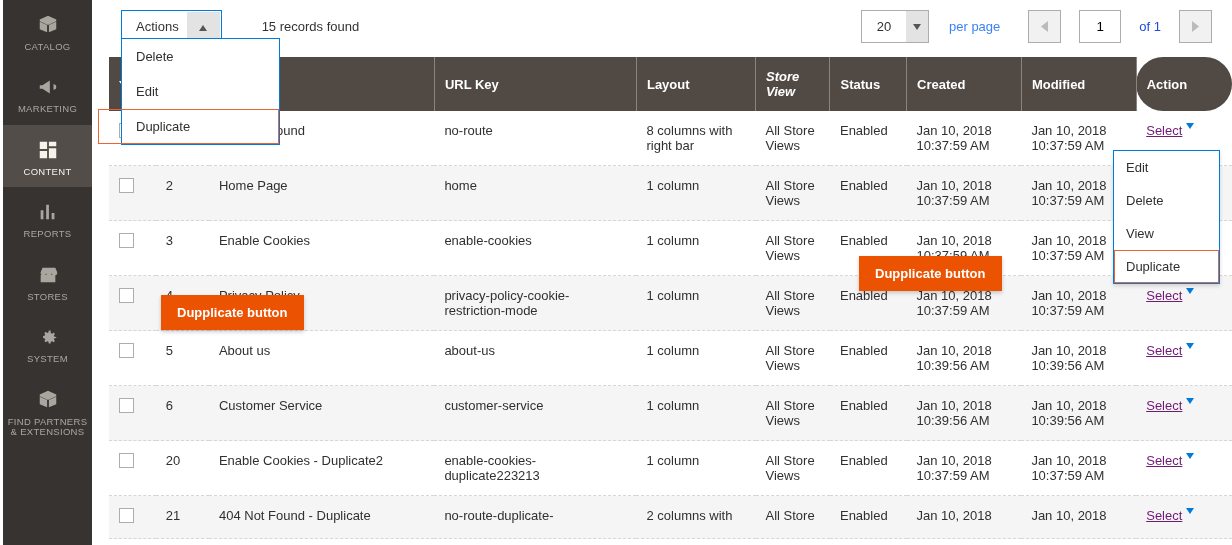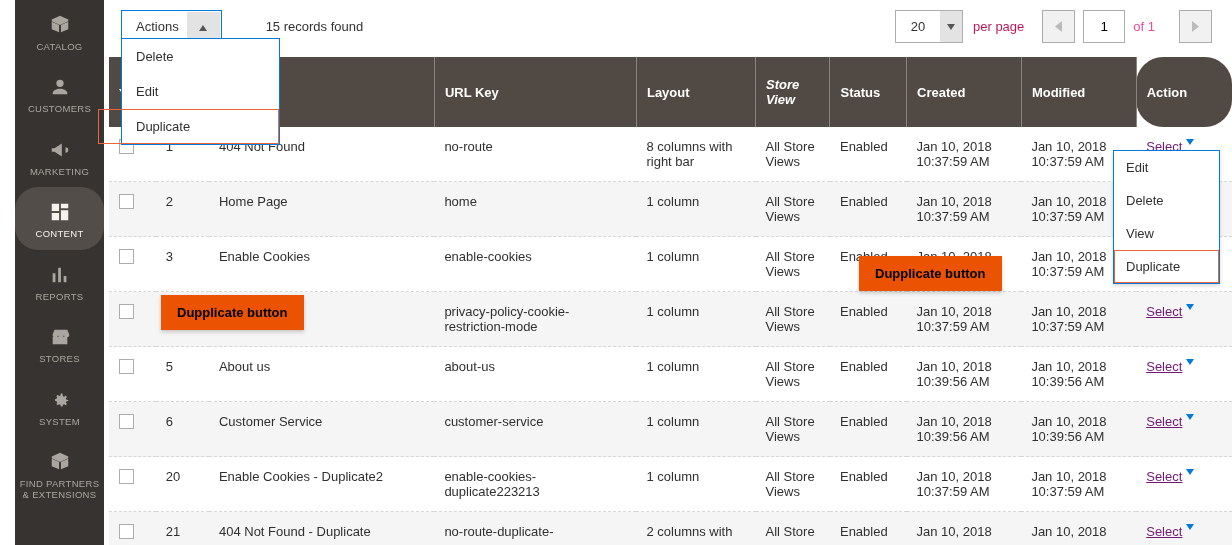--- a/index.html
+++ b/index.html
@@ -1,87 +1,79 @@
 <!DOCTYPE html>
 <html><head>
 <meta charset="utf-8">
 <style>
 * { box-sizing: border-box; margin: 0; padding: 0; }
 body { font-family: "Helvetica Neue", Arial, sans-serif; font-size: 13px; color: #303030; background: #fff; overflow: hidden; width: 1232px; height: 545px; position: relative; }
 
 
-.sidebar { position: absolute; left: 15px; top: 0; width: 89px; height: 545px; background: #373330; display: flex; flex-direction: column; }
+.sidebar { position: absolute; left: 3px; top: 0; width: 89px; height: 545px; background: #373330; display: flex; flex-direction: column; }
 .sidebar-item { display: flex; flex-direction: column; align-items: center; justify-content: center; padding: 12px 4px 10px; color: #aaa69f; cursor: pointer; text-align: center; }
-.sidebar-item.active { background: #524d49; color: #f7f3eb; border-radius: 23px; }
+.sidebar-item.active { background: #524d49; color: #f7f3eb; }
 .sidebar-item .icon { width: 26px; height: 26px; margin-bottom: 4px; fill: currentColor; display:flex; align-items:center; justify-content:center; }
 .sidebar-label { font-size: 9.5px; letter-spacing: 0.3px; text-transform: uppercase; line-height: 1.1; }
 
 
 .main { position: absolute; left: 89px; right: 0; top: 0; bottom: 0; }
 
 
-.toolbar { display: flex; align-items: center; padding: 10px 20px 14px 32px; }
+.toolbar { display: flex; align-items: center; padding: 10px 20px 14px 32px; gap: 10px; }
 .actions-btn { position: relative; border: 1px solid #adadad; background: #fff; height: 33px; display: flex; align-items: center; cursor: pointer; }
 .actions-txt { padding: 0 42px 0 14px; color: #333; }
 .actions-car { width: 33px; height: 31px; background: #e3e3e3; display:flex; align-items:center; justify-content:center; position:absolute; right:1px; top:1px;}
-.records { margin-left: 44px; color: #333; }
+.records { margin-left: 30px; color: #333; }
 .spacer { flex: 1; }
 .perpage-input { border: 1px solid #adadad; height: 33px; display:flex; align-items:center; }
 .perpage-val { width: 44px; text-align: center; }
 .perpage-car { width: 22px; height: 31px; background: #e3e3e3; display:flex; align-items:center; justify-content:center;}
-.perpage-lbl { margin: 0 18px 0 10px; color: #be185d; }
+.perpage-lbl { margin: 0 18px 0 10px; color: #3b82f6; }
 .pg-btn { width: 33px; height: 33px; border: 1px solid #adadad; background: #f1f1f1; display:flex; align-items:center; justify-content:center; cursor:pointer; }
 .pg-input { width: 42px; height: 33px; border: 1px solid #adadad; text-align: center; margin: 0 8px; }
-.pg-of { color: #ec4899; margin-right:24px;}
+.pg-of { color: #1d4ed8; margin-right:8px;}
 
 
 .tbl { width: calc(100% - 20px); border-collapse: collapse; margin-left: 20px; }
-.tbl th { background: #514943; color: #fff; font-weight: 600; text-align: left; padding: 20px 10px; font-size: 13px; border-right: 1px solid #8a837f; margin-left: 48px;}
+.tbl th { background: #514943; color: #fff; font-weight: 600; text-align: left; padding: 12px 10px; font-size: 13px; border-right: 1px solid #8a837f; margin-left: 48px;}
 .tbl th:last-child{border-right:none;}
 .tbl td { padding: 12px 10px; border-bottom: 1px dashed #d6d6d6; vertical-align: top; color: #303030;}
 .tbl tr.alt td { background: #f5f5f5; }
 .chk { width: 15px; height: 15px; border: 1px solid #adadad; display:inline-block; background:#fff;}
 .select-link { color: #701a75; cursor: pointer; display:inline-flex; gap:4px;text-decoration:underline;}
 .row-menu { position:absolute; border:1px solid #007bdb; background:#fff; top:150px; right:12px; width:107px; box-shadow:0 2px 4px rgba(0,0,0,0.15);}
 .row-menu div { padding:9px 12px; cursor:pointer; color:#303030;}
 .row-menu .hl { outline:1px solid #ec6435; outline-offset:-1px;}
 
 
 .actions-menu { position: absolute; left: 32px; top: 38px; width: 159px; background: #fff; border: 1px solid #007bdb; z-index:10;}
 .actions-menu div { padding: 10px 14px; cursor: pointer; color:#303030;}
 .actions-menu .boxed { outline: 1px solid #ec6435; outline-offset:-1px; margin-left:-24px; padding-left:38px; width: calc(100% + 24px);}
 .actions-btn.open { border-color:#007bdb; }
 
 
-.callout { position:absolute; background:#eb5202; color:#000000; padding:10px 16px; font-size:13px; font-weight:600; box-shadow:0 2px 4px rgba(0,0,0,0.2);}
+.callout { position:absolute; background:#eb5202; color:#ffffff; padding:10px 16px; font-size:13px; font-weight:600; box-shadow:0 2px 4px rgba(0,0,0,0.2);}
 
 
 .c-chk{width:44px;} .c-id{width:50px;} .c-title{width:212px;} .c-url{width:190px;} .c-layout{width:112px;} .c-store{width:70px;font-style:italic;} .c-status{width:72px;} .c-created{width:108px;} .c-mod{width:108px;} .c-act{width:90px;border-radius:27px;}
 
 svg{display:block;}
 </style>
 </head>
 <body>
 
 <div class="sidebar">
   <div class="sidebar-item">
     <span class="icon">
         <svg viewBox="0 0 24 24" width="22" height="22">
           <path fill="currentColor" d="M12 2 3 6v2l9 4 9-4V6l-9-4zm-9 6.5 8 3.5v8l-8-3.5v-8zm18 0v8l-8 3.5v-8l8-3.5z"></path>
         </svg>
       </span>
     <span class="sidebar-label">CATALOG</span>
-  </div>
-  <div class="sidebar-item">
-    <span class="icon">
-        <svg viewBox="0 0 24 24" width="22" height="22">
-          <path fill="currentColor" d="M12 12a4 4 0 1 0 0-8 4 4 0 0 0 0 8zm0 2c-4 0-8 2-8 5v1h16v-1c0-3-4-5-8-5z"></path>
-        </svg>
-      </span>
-    <span class="sidebar-label">CUSTOMERS</span>
   </div>
   <div class="sidebar-item">
     <span class="icon">
         <svg viewBox="0 0 24 24" width="22" height="22">
           <path fill="currentColor" d="M3 10v4h3l8 5V5l-8 5H3zm15-1v6a3 3 0 0 0 0-6z"></path>
         </svg>
       </span>
     <span class="sidebar-label">MARKETING</span>
   </div>
   <div class="sidebar-item active">

